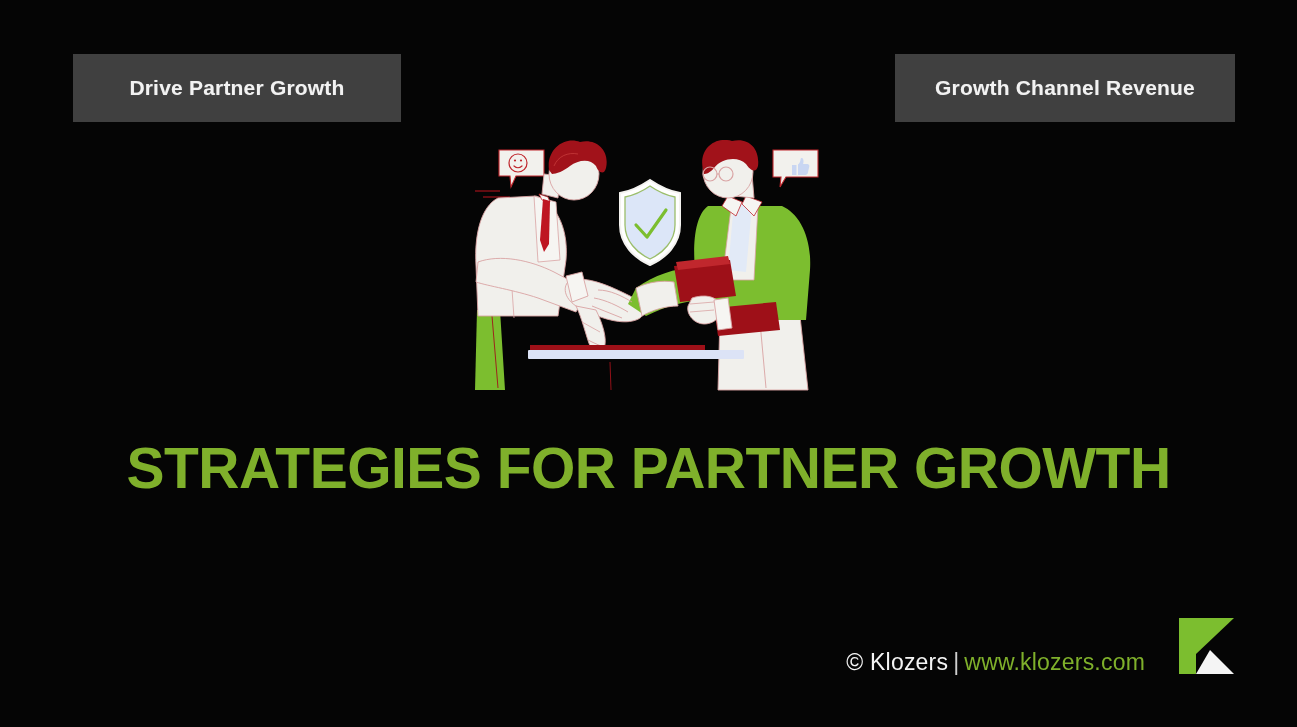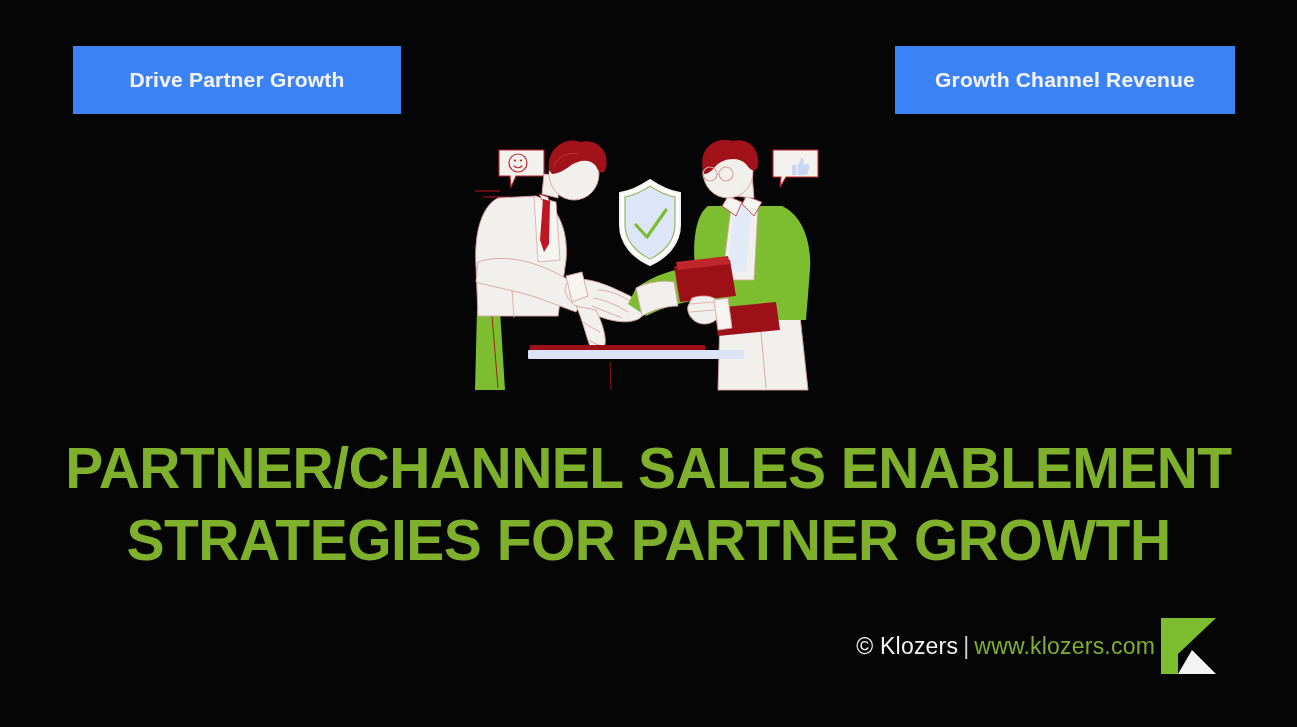--- a/index.html
+++ b/index.html
@@ -23,23 +23,23 @@
   
   .banner-row {
     position: absolute;
     top: 38px;
     left: 0;
     width: 1297px;
     height: 68px;
   }
   .banner {
     position: absolute;
-    top: 8px;
+    top: 16px;
     height: 68px;
-    background: #3b82f6;
+    background: #404040;
     display: flex;
     align-items: center;
     justify-content: center;
     box-sizing: border-box;
   }
   .banner-label {
     color: #F2F2F2;
     font-size: 21px;
     font-weight: bold;
     letter-spacing: 0.2px;
@@ -71,26 +71,26 @@
     font-weight: bold;
     font-size: 57px;
     line-height: 72px;
     letter-spacing: -0.5px;
   }
   .headline-line { display: block; white-space: nowrap; }
 
   
   .footer {
     position: absolute;
-    right: 76px;
+    right: 58px;
     top: 616px;
     height: 60px;
     display: flex;
-    align-items: center;
-    gap: 4px;
+    align-items: flex-end;
+    gap: 32px;
   }
   .footer-text {
     font-size: 23px;
     white-space: nowrap;
     letter-spacing: 0.2px;
   }
   .footer-copy { color: #F4F4F4; }
   .footer-sep  { color: #CFCFCF; margin: 0 5px; }
   .footer-url  { color: #7FB02B; }
   .logo { width: 62px; height: 60px; }
@@ -231,21 +231,20 @@
       <g>
         <rect x="60" y="205" width="175" height="5" fill="#9E1018"></rect>
         <rect x="58" y="210" width="216" height="9" rx="1" fill="#DCE3F6"></rect>
         <line x1="140" y1="222" x2="141" y2="250" stroke="#A1121A" stroke-width="0.9"></line>
       </g>
 
     </svg>
   </div>
 
   <div class="headline">
-    <span class="headline-line">PARTNER/CHANNEL SALES ENABLEMENT</span>
     <span class="headline-line">STRATEGIES FOR PARTNER GROWTH</span>
   </div>
 
   <div class="footer">
     <div class="footer-text">
       <span class="footer-copy">© Klozers</span><span class="footer-sep">|</span><span class="footer-url">www.klozers.com</span>
     </div>
     <div class="logo">
       <svg width="62" height="60" viewBox="0 0 62 60" xmlns="http://www.w3.org/2000/svg">
         <rect x="2" y="2" width="17" height="56" fill="#7CBE2F"></rect>

